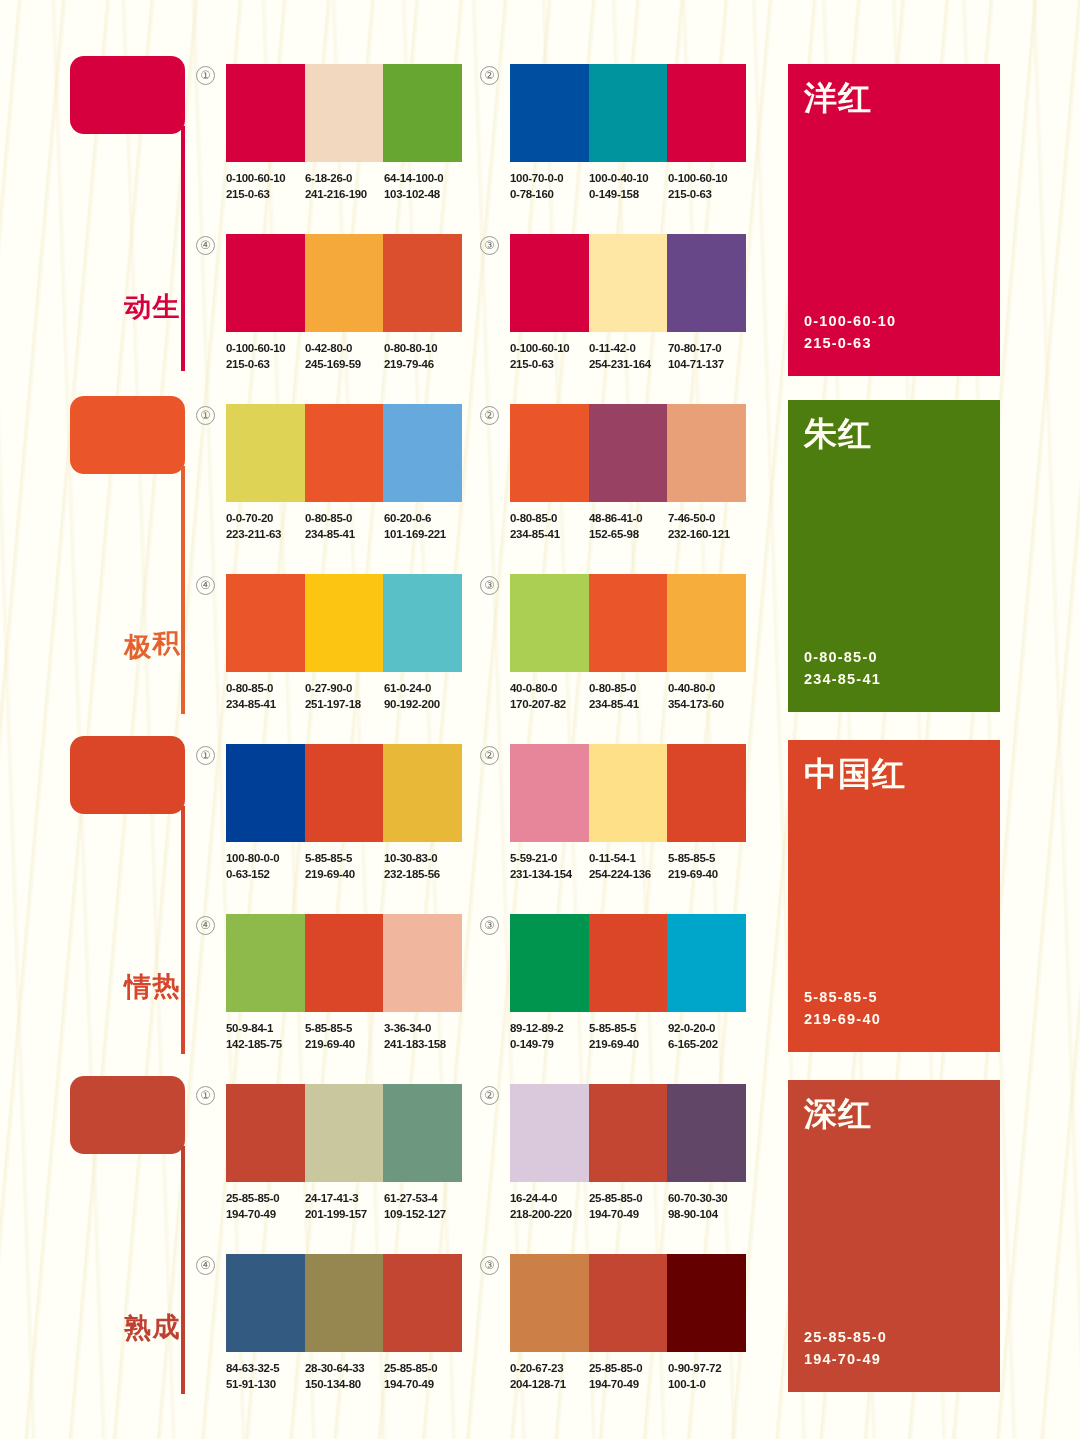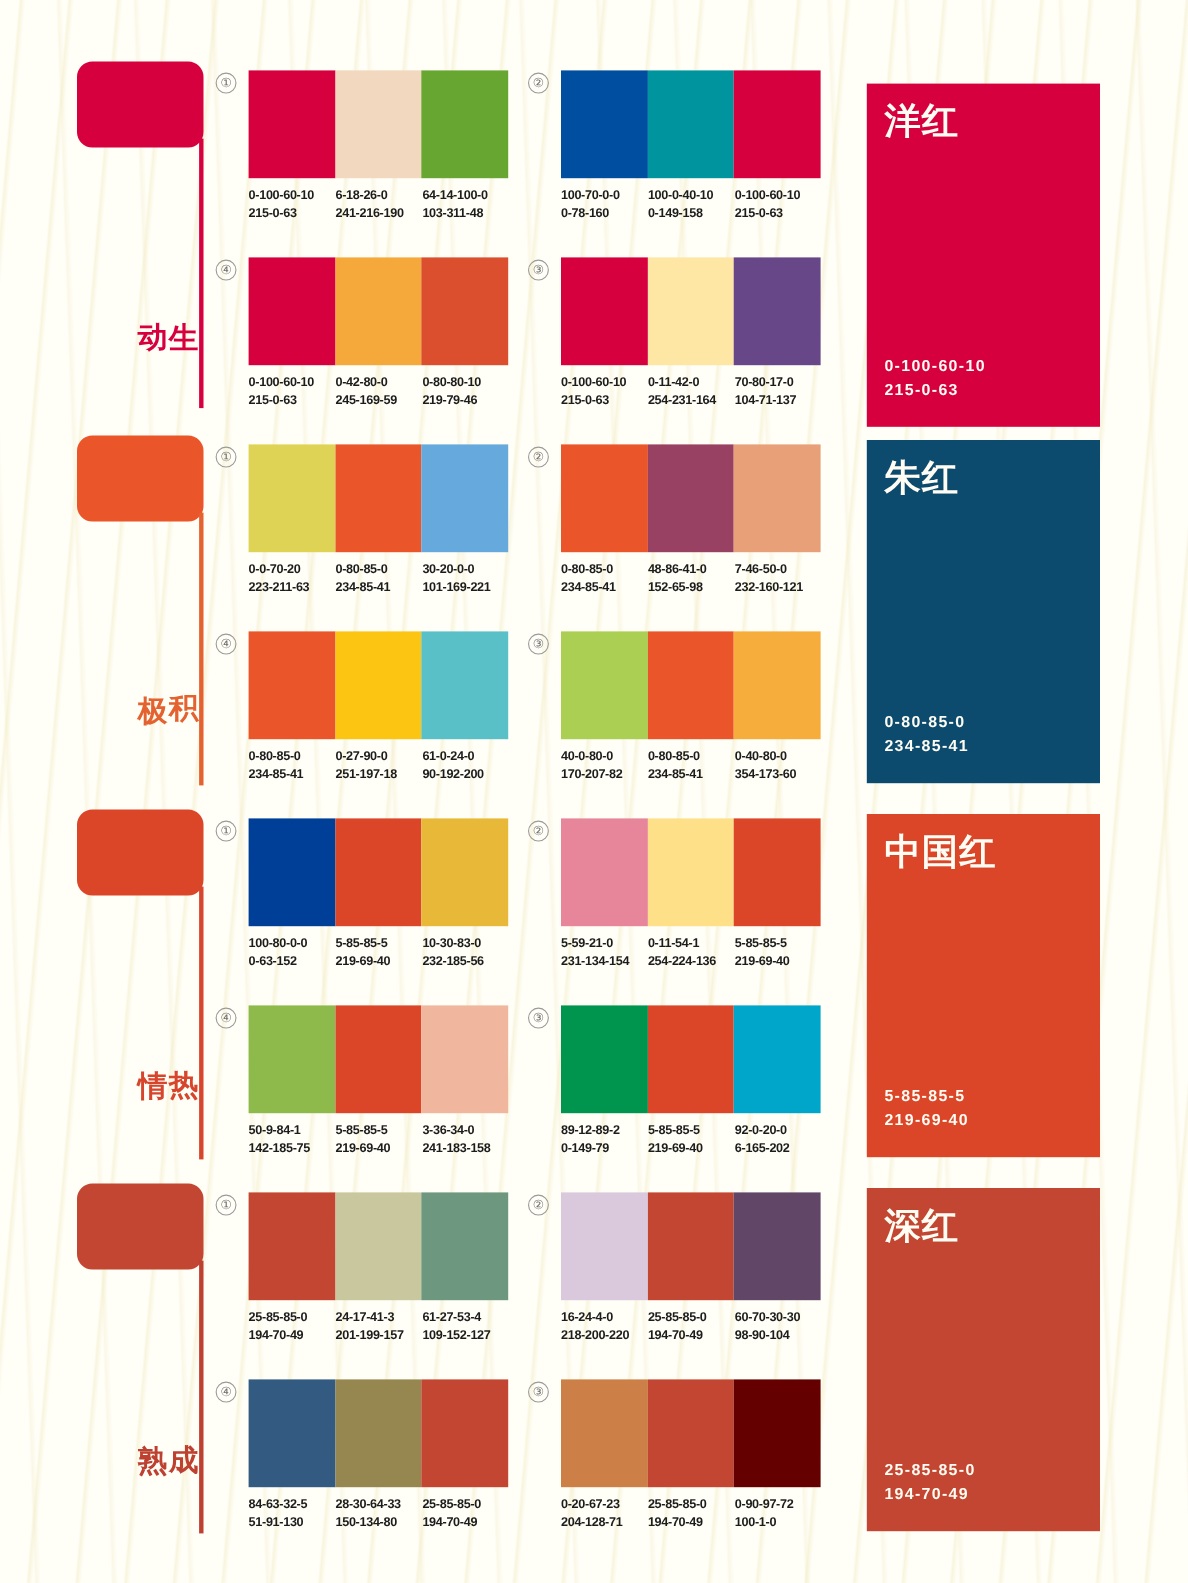--- a/index.html
+++ b/index.html
@@ -153,21 +153,21 @@
           <div class="code-cell">
             <div>0-100-60-10</div>
             <div>215-0-63</div>
           </div>
           <div class="code-cell">
             <div>6-18-26-0</div>
             <div>241-216-190</div>
           </div>
           <div class="code-cell">
             <div>64-14-100-0</div>
-            <div>103-311-48</div>
+            <div>103-102-48</div>
           </div>
         </div>
       </div>
       <div class="palette" style="left: 510px; top: 8px;">
         <div class="pal-num">②</div>
         <div class="swatches">
           <div class="sw" style="background: rgb(0, 78, 160);"></div>
           <div class="sw" style="background: rgb(0, 149, 158);"></div>
           <div class="sw" style="background: rgb(215, 0, 63);"></div>
         </div>
@@ -223,21 +223,21 @@
           <div class="code-cell">
             <div>0-11-42-0</div>
             <div>254-231-164</div>
           </div>
           <div class="code-cell">
             <div>70-80-17-0</div>
             <div>104-71-137</div>
           </div>
         </div>
       </div>
-      <div class="hero" style="top: 20px; background: rgb(215, 0, 63);">
+      <div class="hero" style="top: 8px; background: rgb(215, 0, 63);">
         <div class="hero-name">洋红</div>
         <div class="hero-codes">
           <div>0-100-60-10</div>
           <div>215-0-63</div>
         </div>
       </div>
     </div>
     <div class="family-row" style="top: 396px; height: 340px;">
       <div class="chip-col">
         <div class="chip" style="background: rgb(234, 85, 41);"></div>
@@ -254,21 +254,21 @@
         <div class="codes">
           <div class="code-cell">
             <div>0-0-70-20</div>
             <div>223-211-63</div>
           </div>
           <div class="code-cell">
             <div>0-80-85-0</div>
             <div>234-85-41</div>
           </div>
           <div class="code-cell">
-            <div>30-20-0-0</div>
+            <div>60-20-0-6</div>
             <div>101-169-221</div>
           </div>
         </div>
       </div>
       <div class="palette" style="left: 510px; top: 8px;">
         <div class="pal-num">②</div>
         <div class="swatches">
           <div class="sw" style="background: rgb(234, 85, 41);"></div>
           <div class="sw" style="background: rgb(152, 65, 98);"></div>
           <div class="sw" style="background: rgb(232, 160, 121);"></div>
@@ -325,21 +325,21 @@
           <div class="code-cell">
             <div>0-80-85-0</div>
             <div>234-85-41</div>
           </div>
           <div class="code-cell">
             <div>0-40-80-0</div>
             <div>354-173-60</div>
           </div>
         </div>
       </div>
-      <div class="hero" style="top: 4px; background: #0c4a6e;">
+      <div class="hero" style="top: 4px; background: #4d7c0f;">
         <div class="hero-name">朱红</div>
         <div class="hero-codes">
           <div>0-80-85-0</div>
           <div>234-85-41</div>
         </div>
       </div>
     </div>
     <div class="family-row" style="top: 736px; height: 340px;">
       <div class="chip-col">
         <div class="chip" style="background: rgb(219, 69, 40);"></div>

